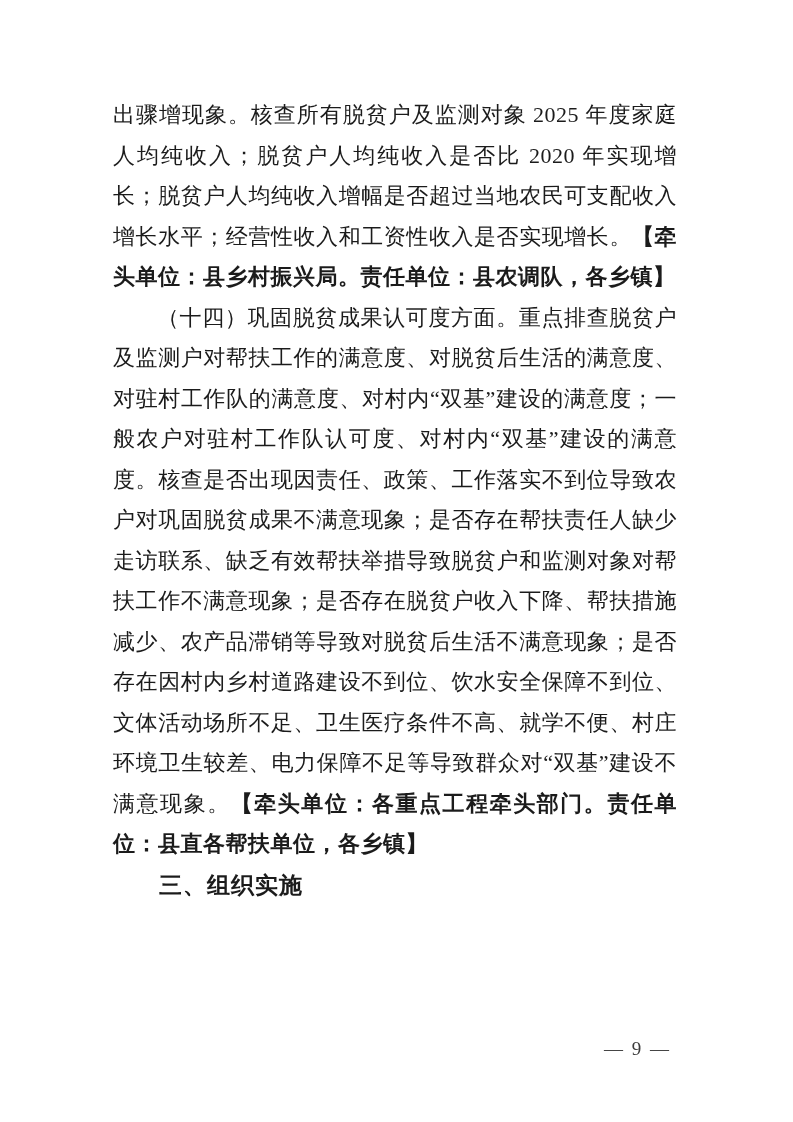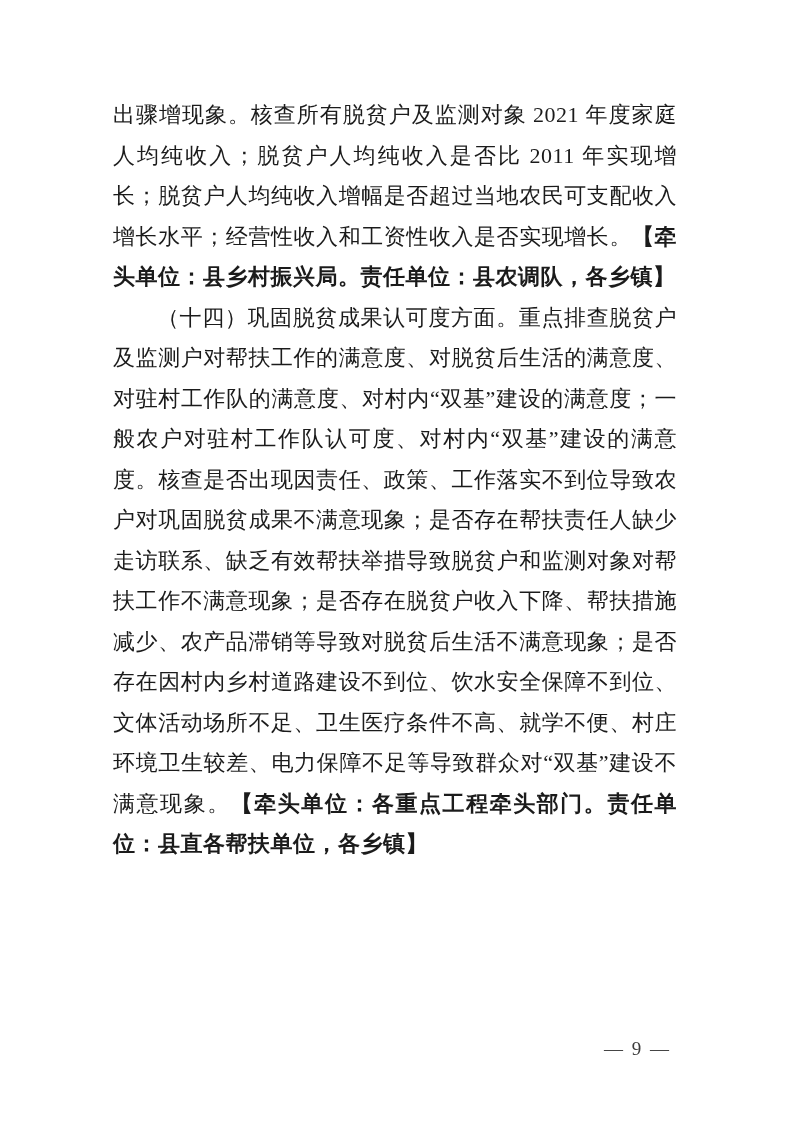--- a/index.html
+++ b/index.html
@@ -46,24 +46,25 @@
     color: #3c3c3c;
     letter-spacing: 2px;
   }
 </style>
 </head>
 <body>
 
 <div class="page">
   <main class="text-block">
 
-    <p class="para continuation"><span class="run">出骤增现象。核查所有脱贫户及监测对象 2021 年度家庭人均纯收入；脱贫户人均纯收入是否比 2011 年实现增长；脱贫户人均纯收入增幅是否超过当地农民可支配收入增长水平；经营性收入和工资性收入是否实现增长。</span><span class="run unit">【牵头单位：县乡村振兴局。责任单位：县农调队，各乡镇】</span></p>
+    <p class="para continuation"><span class="run">出骤增现象。核查所有脱贫户及监测对象 2025 年度家庭人均纯收入；脱贫户人均纯收入是否比 2020 年实现增长；脱贫户人均纯收入增幅是否超过当地农民可支配收入增长水平；经营性收入和工资性收入是否实现增长。</span><span class="run unit">【牵头单位：县乡村振兴局。责任单位：县农调队，各乡镇】</span></p>
 
     <p class="para"><span class="run lead">（十四）巩固脱贫成果认可度方面。</span><span class="run">重点排查脱贫户及监测户对帮扶工作的满意度、对脱贫后生活的满意度、对驻村工作队的满意度、对村内“双基”建设的满意度；一般农户对驻村工作队认可度、对村内“双基”建设的满意度。核查是否出现因责任、政策、工作落实不到位导致农户对巩固脱贫成果不满意现象；是否存在帮扶责任人缺少走访联系、缺乏有效帮扶举措导致脱贫户和监测对象对帮扶工作不满意现象；是否存在脱贫户收入下降、帮扶措施减少、农产品滞销等导致对脱贫后生活不满意现象；是否存在因村内乡村道路建设不到位、饮水安全保障不到位、文体活动场所不足、卫生医疗条件不高、就学不便、村庄环境卫生较差、电力保障不足等导致群众对“双基”建设不满意现象。</span><span class="run unit">【牵头单位：各重点工程牵头部门。责任单位：县直各帮扶单位，各乡镇】</span></p>
 
+    <h2 class="section-heading">三、组织实施</h2>
 
 
 
 
   </main>
 
   <footer class="page-footer"><span>— 9 —</span></footer>
 </div>
 
 </body></html>

